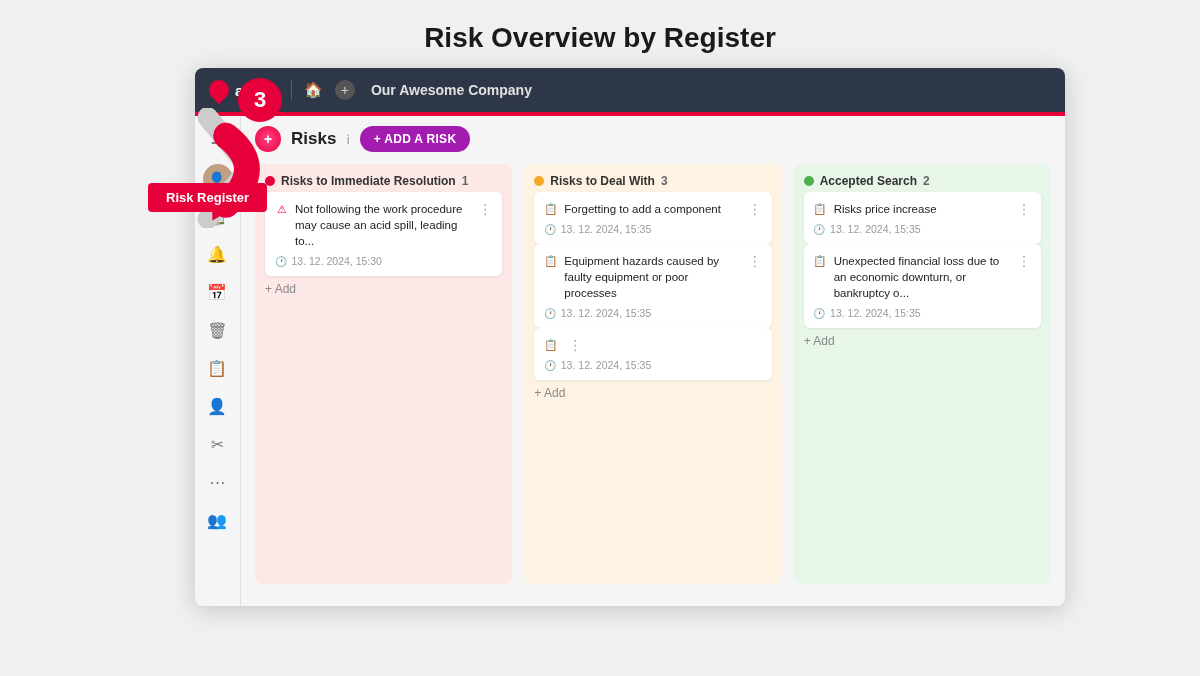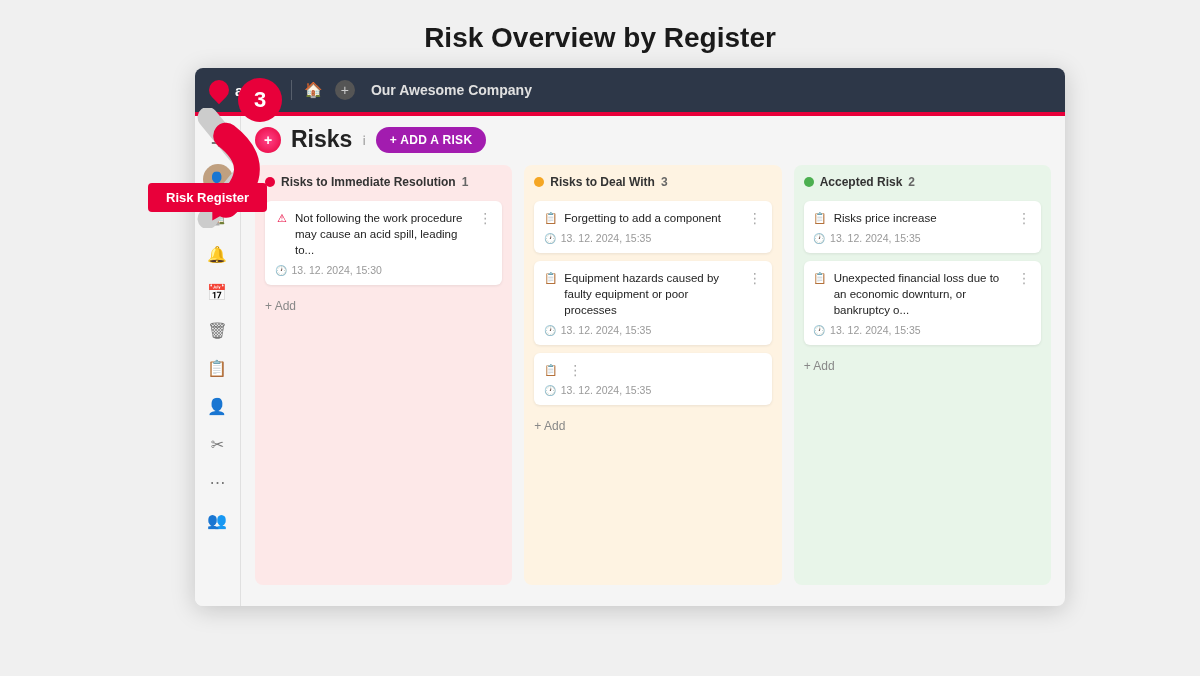--- a/index.html
+++ b/index.html
@@ -164,21 +164,21 @@
       margin-bottom: 12px;
     }
     .risks-icon {
       width: 26px; height: 26px;
       background: radial-gradient(circle, #ff4488, #e8003a);
       border-radius: 50%;
       display: flex; align-items: center; justify-content: center;
     }
     .risks-icon::after { content: '+'; color: white; font-size: 14px; font-weight: 700; }
     .risks-title {
-      font-size: 23px;
+      font-size: 17px;
       font-weight: 700;
       color: #222;
     }
     .risks-info { color: #999; font-size: 13px; }
     .add-risk-btn {
       background: #a21caf;
       color: white;
       border: none;
       padding: 6px 14px;
       border-radius: 20px;
@@ -203,21 +203,20 @@
       gap: 12px;
       height: calc(100% - 50px);
     }
 
     .kanban-column {
       flex: 1;
       border-radius: 8px;
       padding: 10px;
       display: flex;
       flex-direction: column;
-      gap: 8px;
       min-width: 0;
     }
 
     .col-immediate { background: #fde8e8; }
     .col-deal { background: #fef3e2; }
     .col-accepted { background: #e8f5e9; }
 
     .col-header {
       display: flex;
       align-items: center;
@@ -423,21 +422,21 @@
                 <span class="clock-icon">🕐</span>
                 <span>13. 12. 2024, 15:35</span>
               </div>
             </div>
             <div class="add-btn">+ Add</div>
           </div>
 
           <div class="kanban-column col-accepted">
             <div class="col-header">
               <div class="col-dot dot-green"></div>
-              <span class="col-title">Accepted Risk</span>
+              <span class="col-title">Accepted Search</span>
               <span class="col-count">2</span>
             </div>
 
             <div class="risk-card">
               <div class="card-header">
                 <div class="card-icon card-icon-green">📋</div>
                 <span class="card-text">Risks price increase</span>
                 <span class="card-menu">⋮</span>
               </div>
               <div class="card-timestamp">

